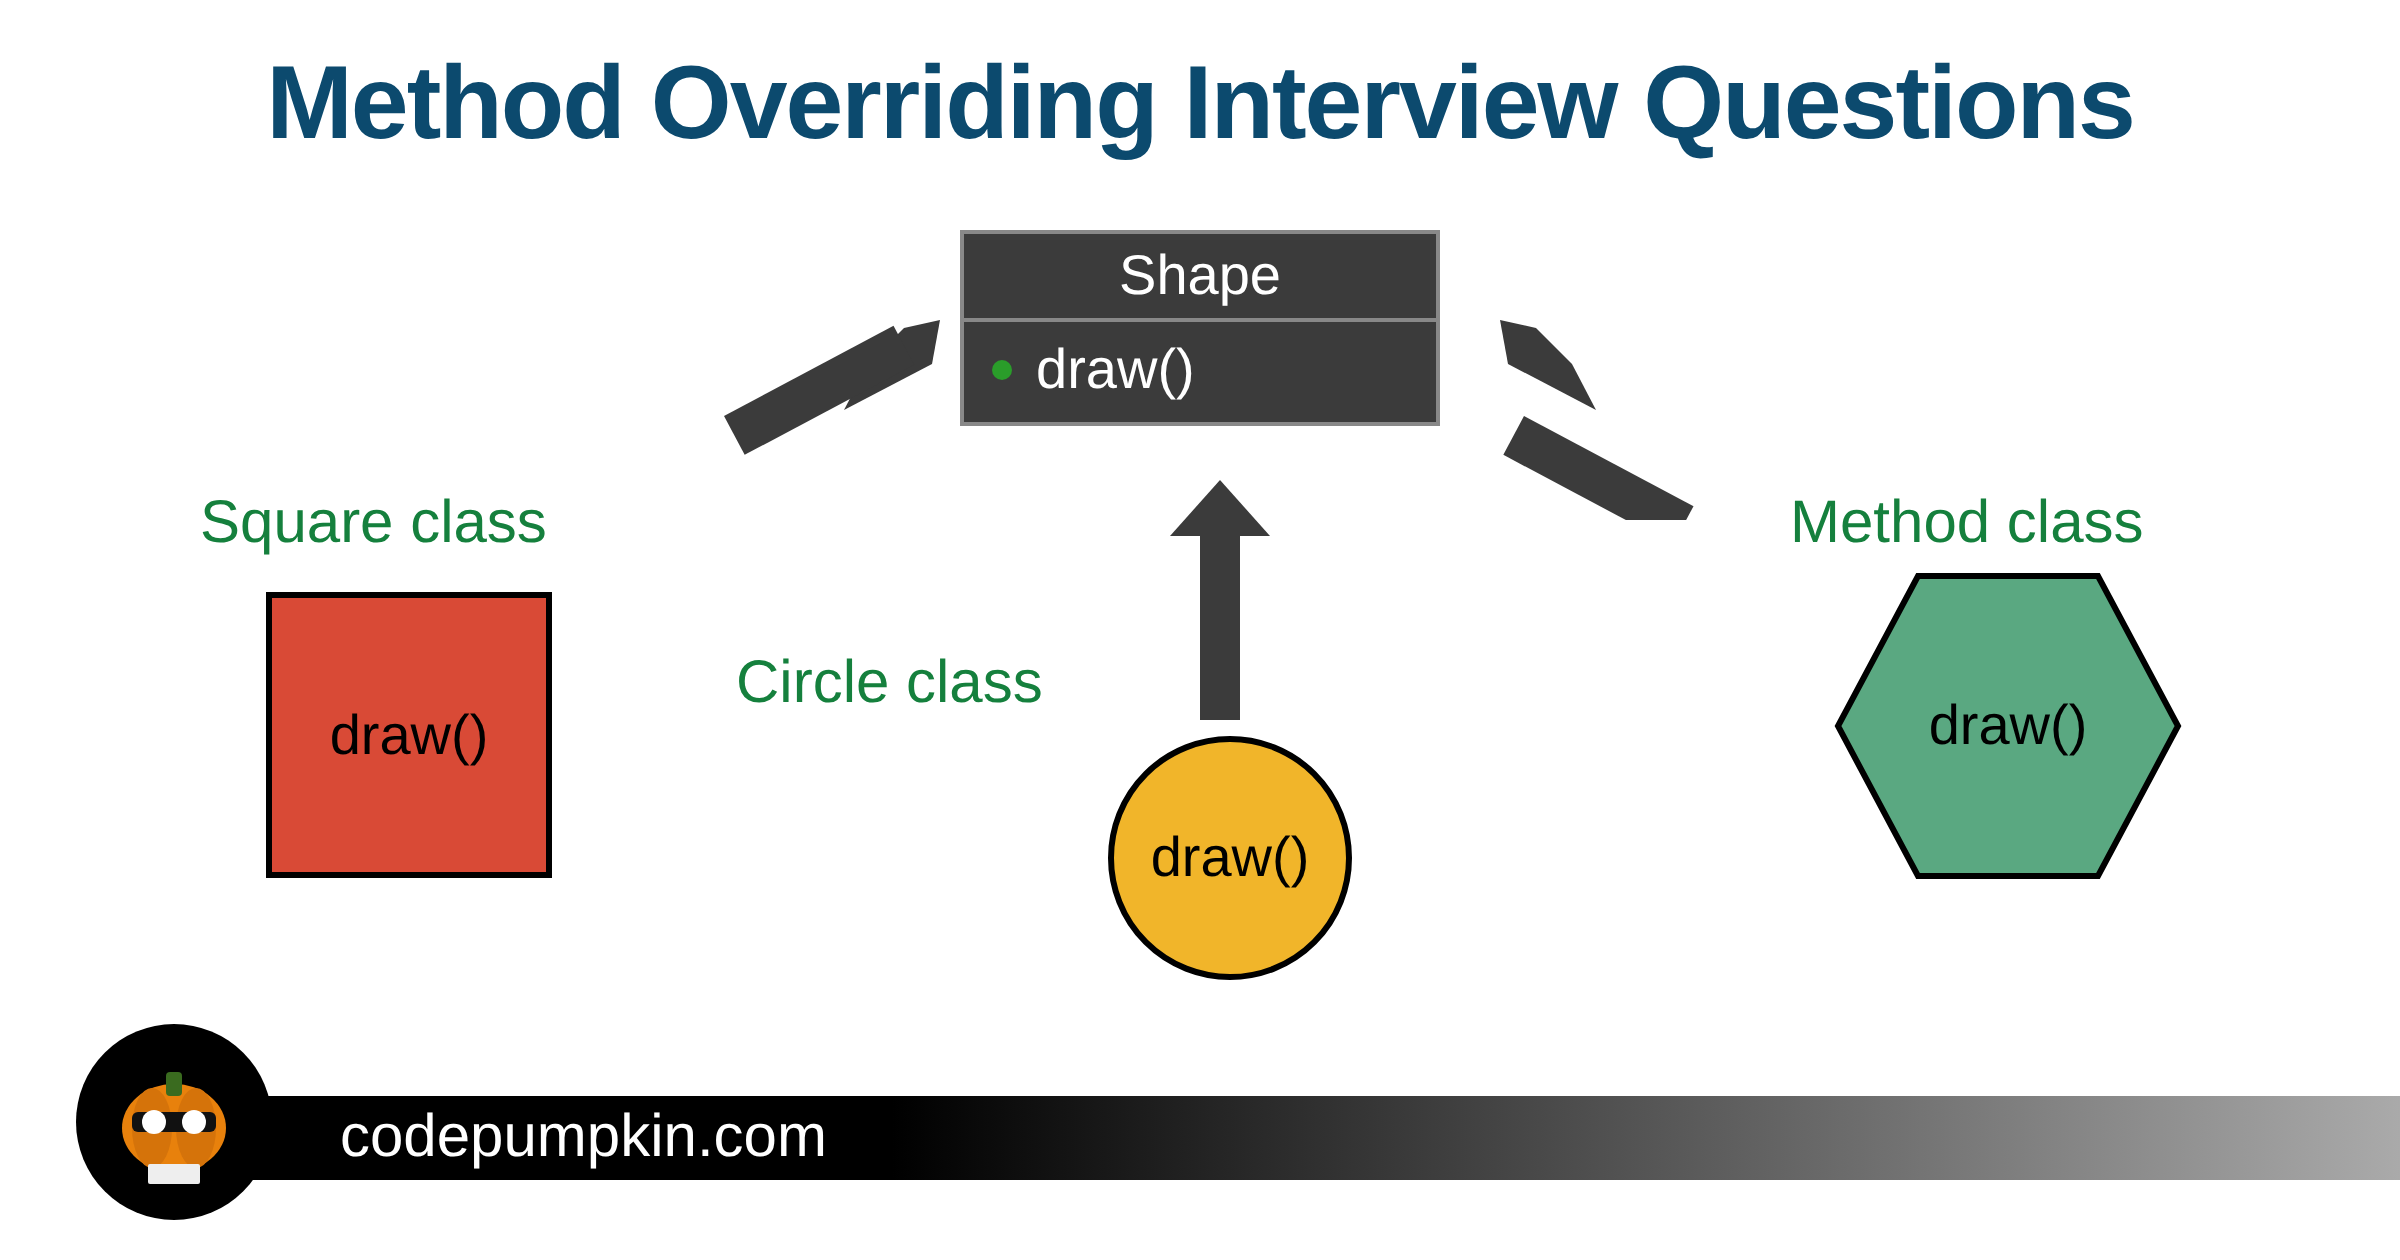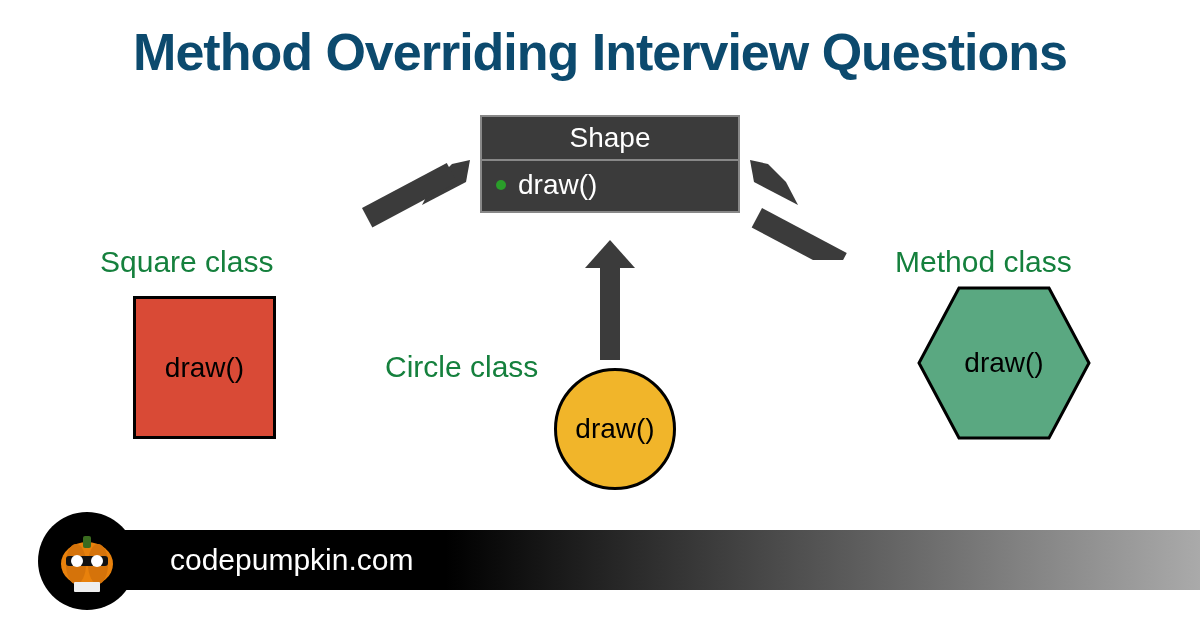--- a/index.html
+++ b/index.html
@@ -19,21 +19,21 @@
     text-align: center;
     font-size: 52px;
     font-weight: 800;
     color: #0c4a6e;
     letter-spacing: -1px;
   }
   .class-box {
     position: absolute;
     left: 480px;
     top: 115px;
-    width: 260px;
+    width: 240px;
     border: 2px solid #888;
   }
   .class-name {
     background: #3b3b3b;
     color: #fff;
     text-align: center;
     font-size: 28px;
     padding: 5px 0;
     font-weight: 400;
     border-bottom: 2px solid #888;
@@ -90,21 +90,21 @@
   }
   .arrow {
     position: absolute;
     color: #3b3b3b;
   }
   .footer-bar {
     position: absolute;
     left: 40px;
     right: 0;
     bottom: 40px;
-    height: 60px;
+    height: 42px;
     background: linear-gradient(to right, #000 0%, #000 35%, #aaa 100%);
     border-radius: 30px 0 0 30px;
     display: flex;
     align-items: center;
     padding-left: 130px;
     color: #fff;
     font-size: 30px;
     font-weight: 400;
   }
   .logo {
@@ -124,21 +124,21 @@
 
 <div class="class-box">
   <div class="class-name">Shape</div>
   <div class="class-method">
     <span class="dot"></span>
     <span>draw()</span>
   </div>
 </div>
 
 <div class="label" style="left:100px; top:245px;">Square class</div>
-<div class="label" style="left:385px; top:325px;margin-top:25px;">Circle class</div>
+<div class="label" style="left:368px; top:325px;">Circle class</div>
 <div class="label" style="left:895px; top:245px;">Method class</div>
 
 <div class="square">
   <span>draw()</span>
 </div>
 
 <div class="circle">
   <span>draw()</span>
 </div>
 

